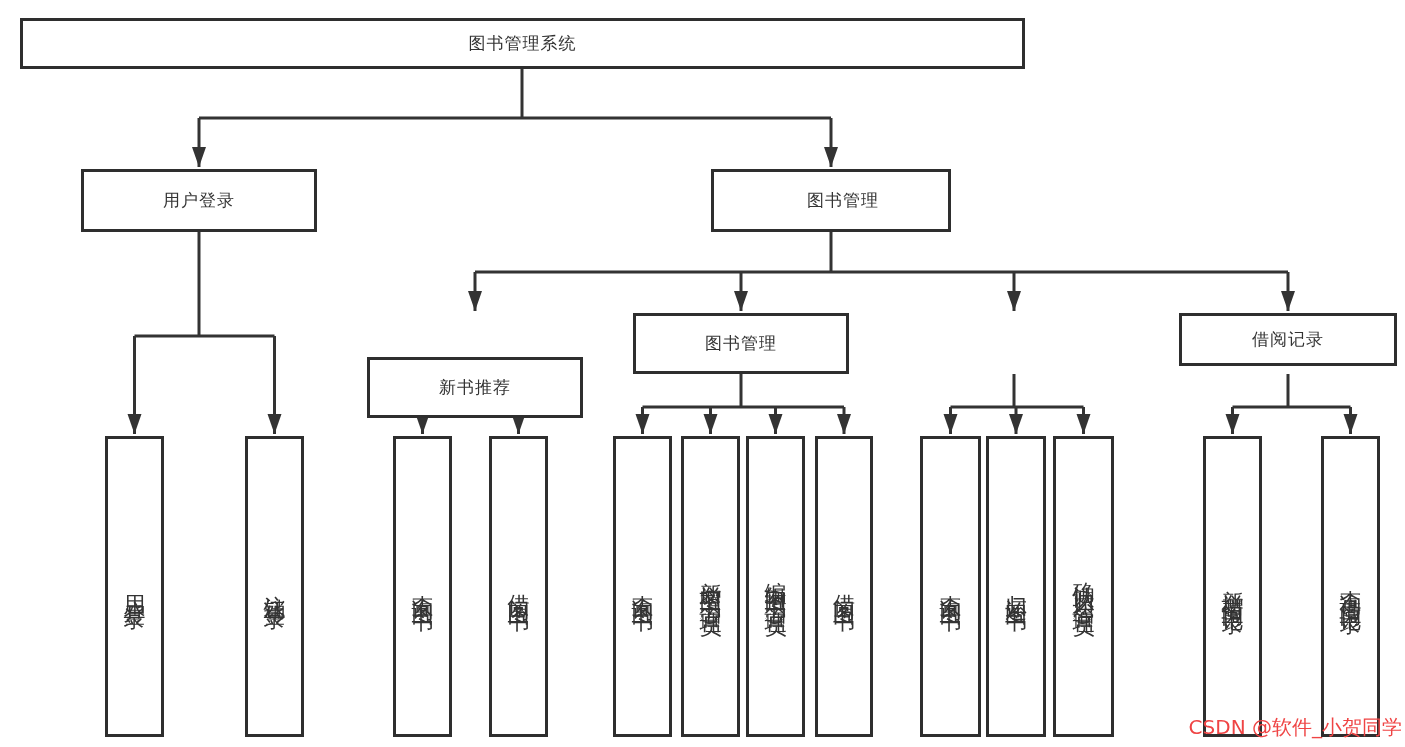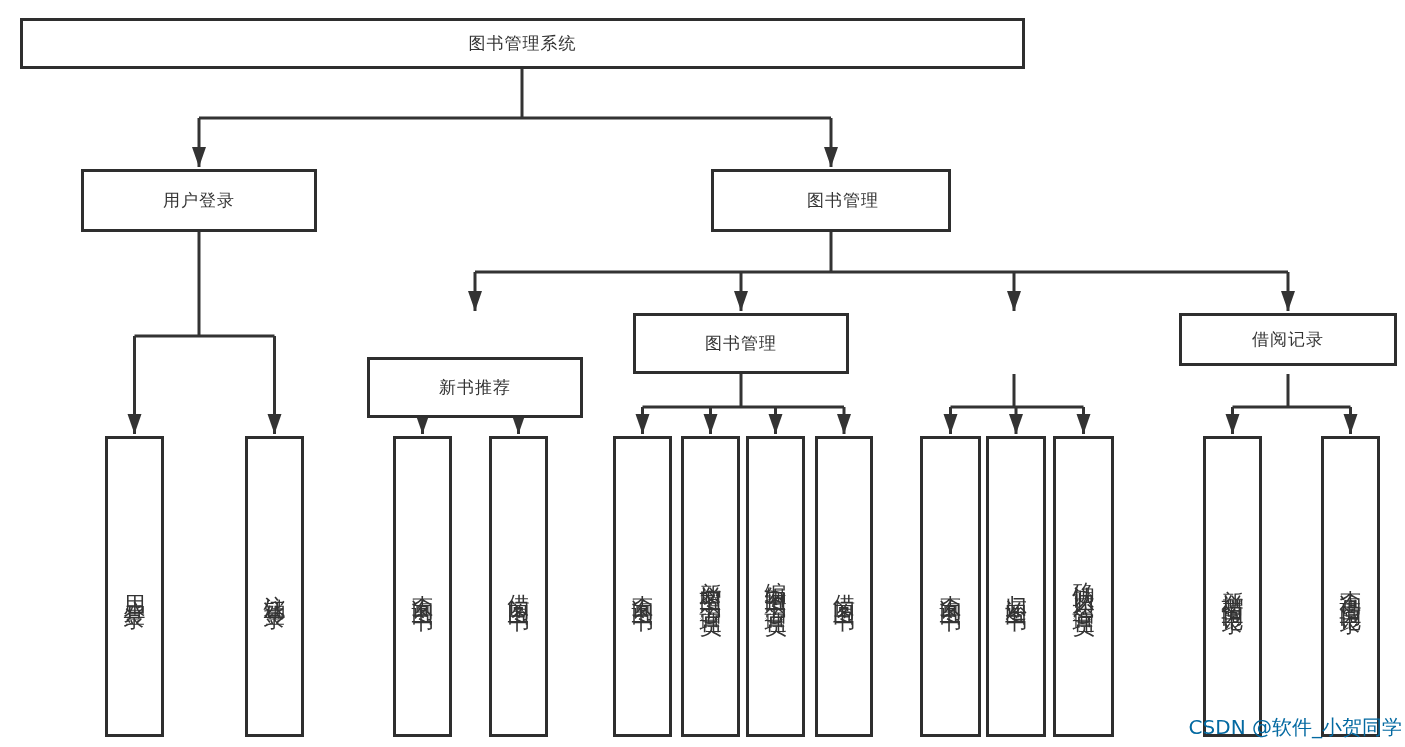--- a/index.html
+++ b/index.html
@@ -34,21 +34,21 @@
     writing-mode: vertical-rl;
     font-size: 22px;
     letter-spacing: 5px;
     line-height: 1;
   }
   .watermark {
     position: absolute;
     right: 3px;
     bottom: 6px;
     font-size: 20px;
-    color: #0369a1;
+    color: #ef4444;
     z-index: 5;
     white-space: nowrap;
   }
 </style>
 </head>
 <body>
 
 <div class="canvas">
 
   <svg class="connectors" viewBox="0 0 1405 747" xmlns="http://www.w3.org/2000/svg">

